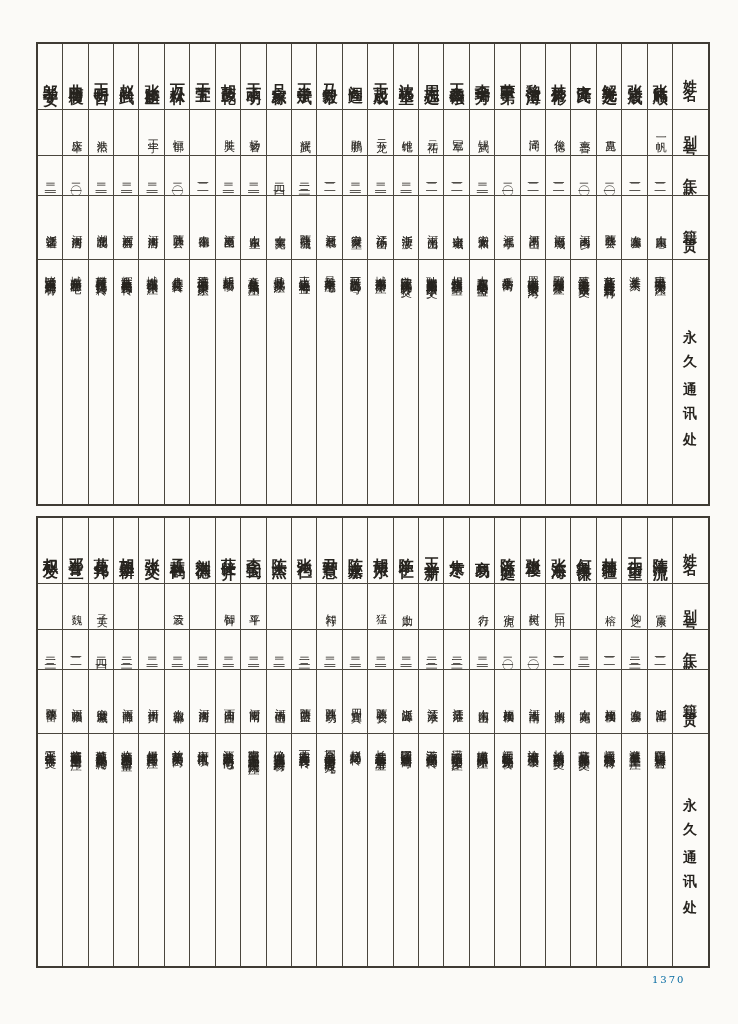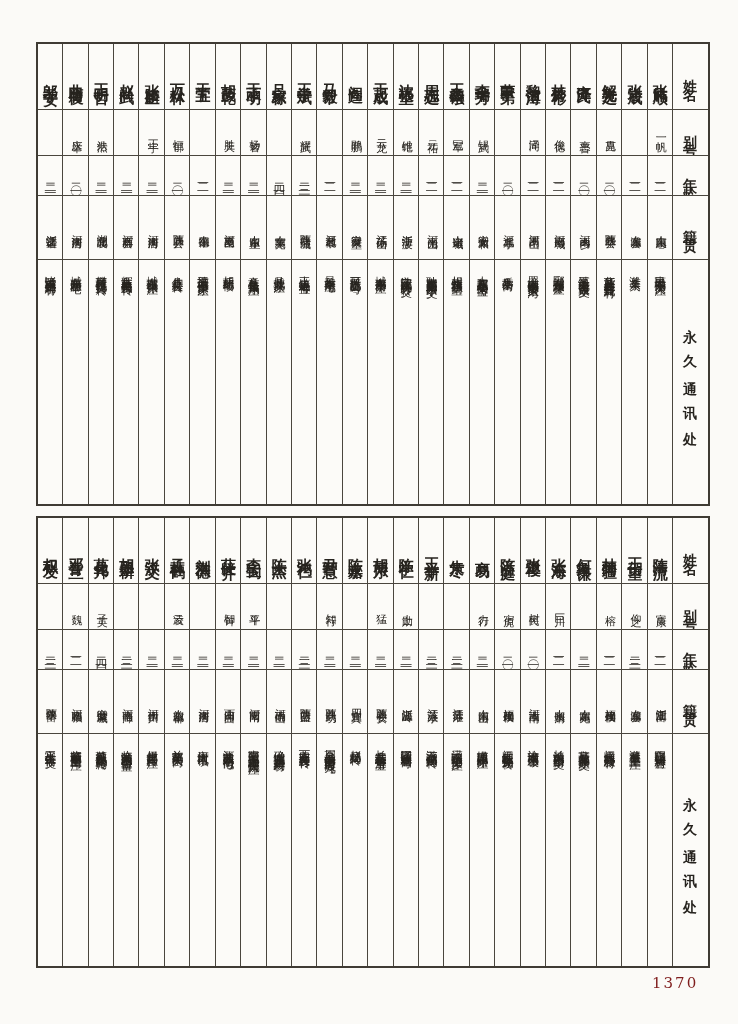--- a/index.html
+++ b/index.html
@@ -48,21 +48,21 @@
   .person-col .c-address .v{font-size:11.5px;letter-spacing:1px;line-height:13px;}
   .header-col .v{font-weight:700;}
   .header-col .c-name .v,
   .header-col .c-alias .v,
   .header-col .c-age .v,
   .header-col .c-native .v{font-size:14px;letter-spacing:9px;}
   .header-col .c-address{align-items:center;padding-top:0;}
   .header-col .c-address .v{font-size:14px;letter-spacing:26px;}
   .page-number{
     position:absolute;left:652px;top:974px;
-    font-size:15px;letter-spacing:2px;color:#7f1d1d;
+    font-size:10px;letter-spacing:2px;color:#0369a1;
     font-family:"DejaVu Serif","Liberation Serif",serif;
   }
 </style>
 </head>
 <body>
 
 <div class="sheet">
 
   <section class="table-section table-upper">
     <div class="cols">

